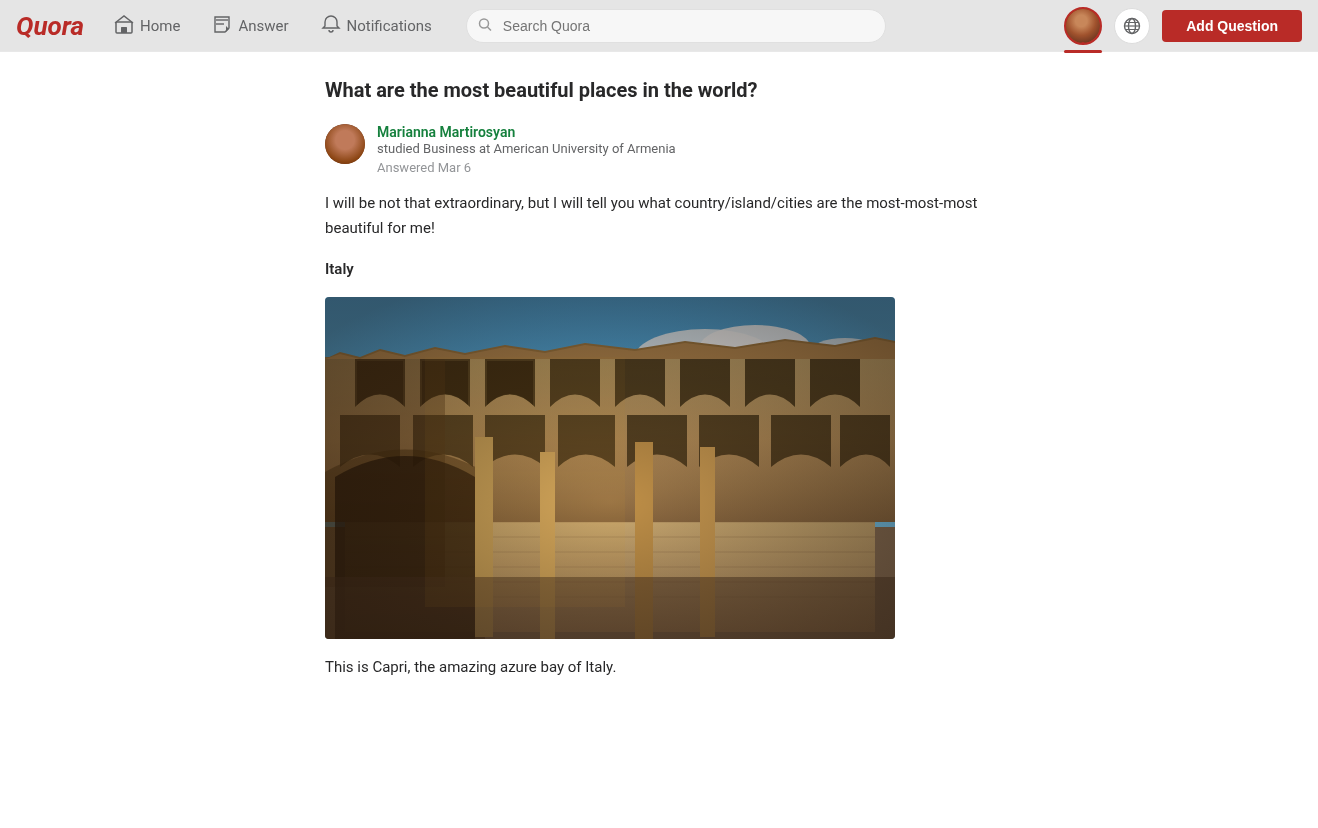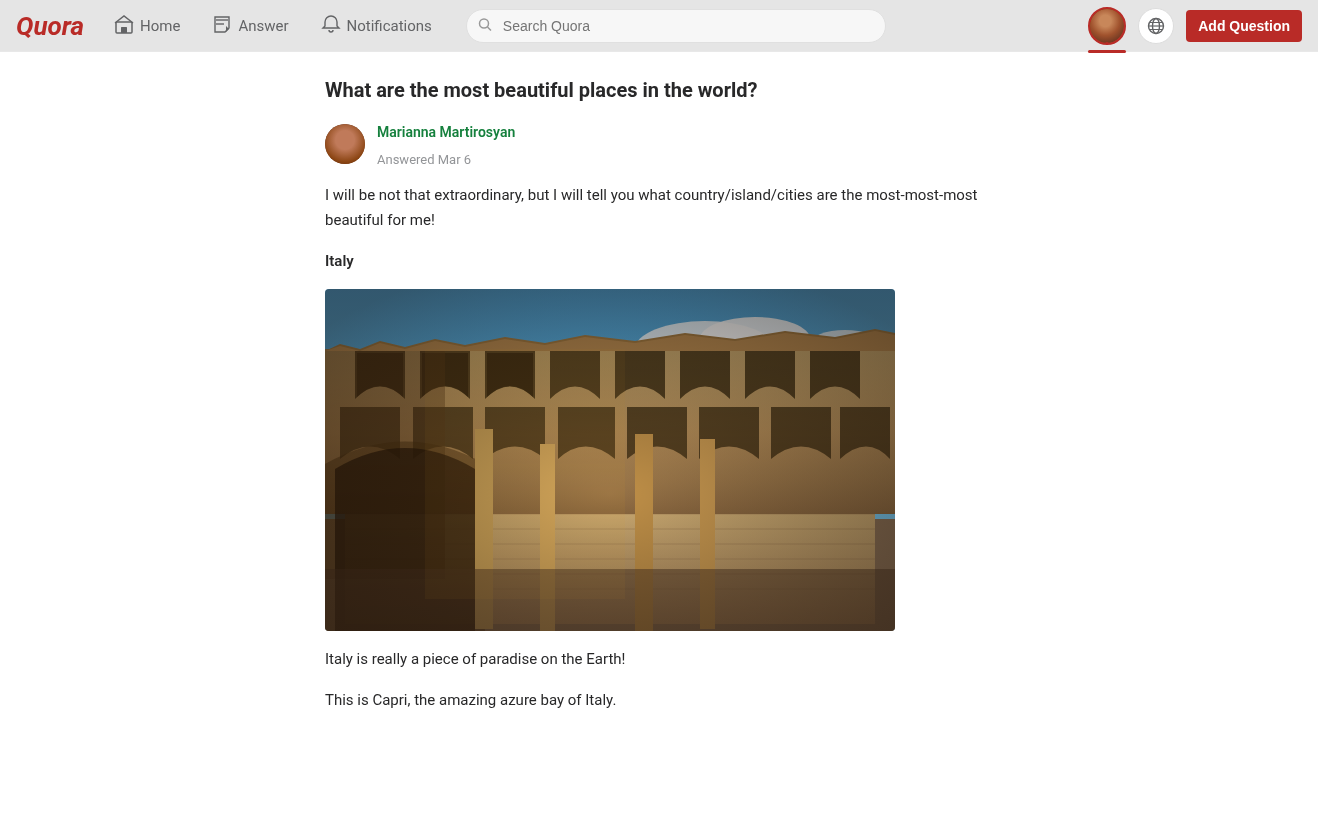--- a/index.html
+++ b/index.html
@@ -128,21 +128,21 @@
       justify-content: center;
       cursor: pointer;
       font-size: 18px;
       color: #636466;
     }
     .add-question-btn {
       background: #b92b27;
       color: #fff;
       border: none;
       border-radius: 4px;
-      padding: 8px 12px;
+      padding: 8px 24px;
       font-size: 14px;
       font-weight: 600;
       cursor: pointer;
       white-space: nowrap;
     }
 
     
     .main-content {
       max-width: 700px;
       margin: 0 auto;
@@ -189,21 +189,21 @@
       cursor: pointer;
     }
     .author-bio {
       font-size: 13px;
       color: #636466;
       line-height: 1.4;
     }
     .answer-date {
       font-size: 13px;
       color: #939598;
-      margin-top: 12px;
+      margin-top: 2px;
     }
 
     .answer-body {
       font-size: 15px;
       line-height: 1.65;
       color: #282829;
     }
     .answer-body p {
       margin-bottom: 16px;
     }
@@ -301,20 +301,21 @@
 <main class="main-content">
 
   <h1 class="question-title">What are the most beautiful places in the world?</h1>
 
   <div class="answer-header">
     <div class="author-avatar">
       <div class="author-avatar-inner"></div>
     </div>
     <div class="author-info">
       <div class="author-name">Marianna Martirosyan</div>
+      <div class="author-bio">studied Business at American University of Armenia</div>
       <div class="answer-date">Answered Mar 6</div>
     </div>
   </div>
 
   <div class="answer-body">
     <p>I will be not that extraordinary, but I will tell you what country/island/cities are the most-most-most beautiful for me!</p>
 
     <span class="italy-label">Italy</span>
 
     <div class="colosseum-image">
@@ -415,17 +416,16 @@
         <rect x="100" y="60" width="200" height="250" fill="#e8a030" opacity="0.08"></rect>
 
         <radialGradient id="vignette" cx="50%" cy="60%" r="70%">
           <stop offset="0%" style="stop-color:transparent"></stop>
           <stop offset="100%" style="stop-color:#1a1008;stop-opacity:0.5"></stop>
         </radialGradient>
         <rect width="570" height="342" fill="url(#vignette)"></rect>
       </svg>
     </div>
 
-    <p>Italy is really a piece of paradise on the Earth!</p>
     <p>This is Capri, the amazing azure bay of Italy.</p>
   </div>
 
 </main>
 
 </body></html>

